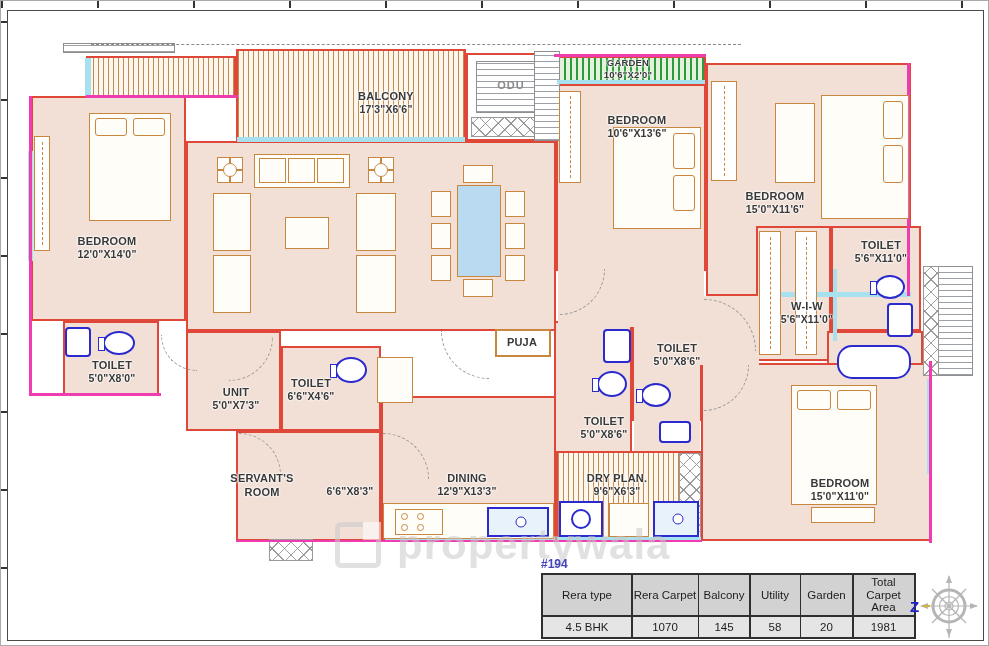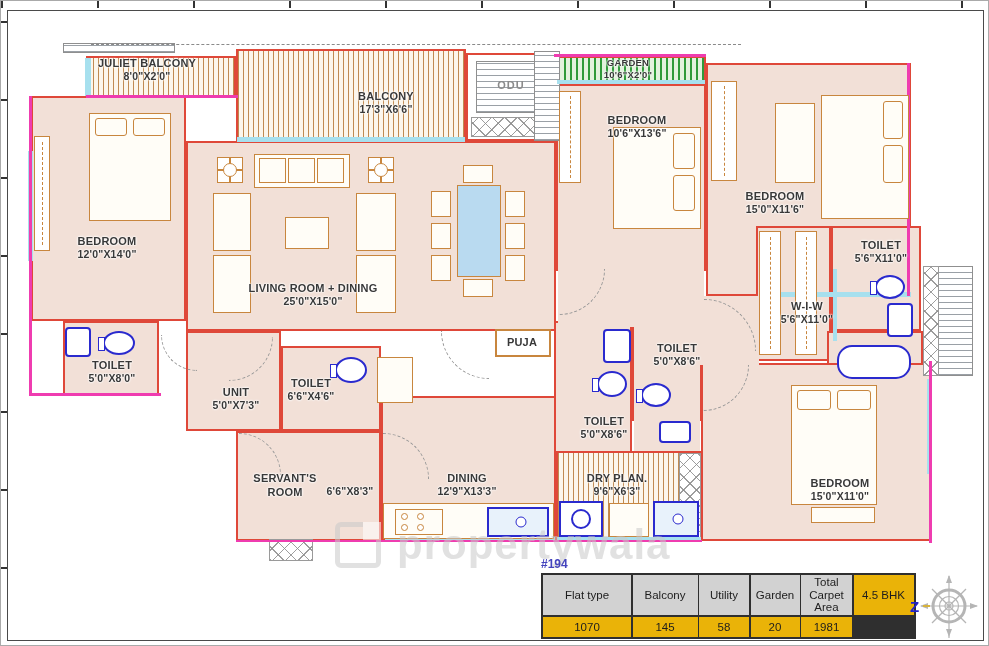--- a/index.html
+++ b/index.html
@@ -67,21 +67,21 @@
   .wlogo{width:46px;height:46px;border:5px solid #c9c9c9;border-radius:6px;position:relative;background:transparent}
   .wlogo::before{content:"";position:absolute;right:-5px;top:-5px;width:18px;height:18px;background:#fff}
   .wtext{font-size:42px;font-weight:bold;color:#c9c9c9;letter-spacing:1px}
 
   .unitnum{position:absolute;left:540px;top:556px;color:#4444bd;font-size:12px;font-weight:600}
   .areatable{position:absolute;left:540px;top:572px;display:grid;
     grid-template-columns:88px 65px 50px 49px 51px 60px;grid-template-rows:40px 20px;
     border:2px solid #2f2f2f;background:#2f2f2f;grid-gap:1.5px}
   .areatable .hc{background:#d2d2d2;display:flex;align-items:center;justify-content:center;text-align:center;
     font-size:11.5px;color:#1d1d1d;line-height:1.12;padding:1px}
-  .areatable .vc{background:#eab308;display:flex;align-items:center;justify-content:center;font-size:11.5px;color:#1d1d1d}
+  .areatable .vc{background:#e5e5e5;display:flex;align-items:center;justify-content:center;font-size:11.5px;color:#1d1d1d}
 </style>
 </head>
 <body>
 
 <div class="canvas">
   <div class="ticks-top"></div>
   <div class="ticks-left"></div>
   <div class="frame"></div>
 
   <div class="room" style="left:30px;top:95px;width:155px;height:225px"></div>
@@ -208,24 +208,20 @@
 
   <div class="arc br" style="left:228px;top:336px;width:44px;height:44px"></div>
   <div class="arc bl" style="left:440px;top:330px;width:48px;height:48px"></div>
   <div class="arc tr" style="left:703px;top:298px;width:52px;height:52px"></div>
   <div class="arc br" style="left:558px;top:268px;width:46px;height:46px"></div>
   <div class="arc tr" style="left:238px;top:432px;width:42px;height:42px"></div>
   <div class="arc tr" style="left:382px;top:432px;width:46px;height:46px"></div>
   <div class="arc br" style="left:702px;top:364px;width:46px;height:46px"></div>
   <div class="arc bl" style="left:160px;top:334px;width:36px;height:36px"></div>
 
-  <div class="lbl" style="left:146px;top:69px">
-    <span class="nm">JULIET BALCONY</span>
-    <span class="dim">8'0"X2'0"</span>
-    </div>
   <div class="lbl" style="left:385px;top:102px">
     <span class="nm">BALCONY</span>
     <span class="dim">17'3"X6'6"</span>
     </div>
   <div class="lbl sm" style="left:627px;top:68px">
     <span class="nm">GARDEN</span>
     <span class="dim">10'6"X2'0"</span>
     </div>
   <div class="odut" style="left:510px;top:84px">ODU</div>
   <div class="lbl" style="left:636px;top:126px">
@@ -241,37 +237,33 @@
     <span class="dim">5'6"X11'0"</span>
     </div>
   <div class="lbl" style="left:806px;top:312px">
     <span class="nm">W-I-W</span>
     <span class="dim">5'6"X11'0"</span>
     </div>
   <div class="lbl" style="left:106px;top:247px">
     <span class="nm">BEDROOM</span>
     <span class="dim">12'0"X14'0"</span>
     </div>
-  <div class="lbl" style="left:312px;top:294px">
-    <span class="nm">LIVING ROOM + DINING</span>
-    <span class="dim">25'0"X15'0"</span>
-    </div>
   <div class="lbl" style="left:111px;top:371px">
     <span class="nm">TOILET</span>
     <span class="dim">5'0"X8'0"</span>
     </div>
   <div class="lbl" style="left:235px;top:398px">
     <span class="nm">UNIT</span>
     <span class="dim">5'0"X7'3"</span>
     </div>
   <div class="lbl" style="left:310px;top:389px">
     <span class="nm">TOILET</span>
     <span class="dim">6'6"X4'6"</span>
     </div>
-  <div class="lbl wrap" style="left:284px;top:484px">
+  <div class="lbl wrap" style="left:261px;top:484px">
     <span class="nm">SERVANT'S ROOM</span>
     </div>
   <div class="lbl" style="left:349px;top:491px">
     <span class="dim">6'6"X8'3"</span>
     </div>
   <div class="lbl" style="left:466px;top:484px">
     <span class="nm">DINING</span>
     <span class="dim">12'9"X13'3"</span>
     </div>
   <div class="lbl" style="left:616px;top:484px">
@@ -294,21 +286,22 @@
     <span class="dim">15'0"X11'0"</span>
     </div>
 
   <div class="watermark">
     <div class="wlogo"></div>
     <div class="wtext">propertywala</div>
   </div>
 
   <div class="unitnum">#194</div>
   <div class="areatable">
-    <div class="hc">Flat type</div>
+    <div class="hc">Rera type</div>
+    <div class="hc">Rera Carpet</div>
     <div class="hc">Balcony</div>
     <div class="hc">Utility</div>
     <div class="hc">Garden</div>
     <div class="hc">Total Carpet Area</div>
     <div class="vc">4.5 BHK</div>
     <div class="vc">1070</div>
     <div class="vc">145</div>
     <div class="vc">58</div>
     <div class="vc">20</div>
     <div class="vc">1981</div>

